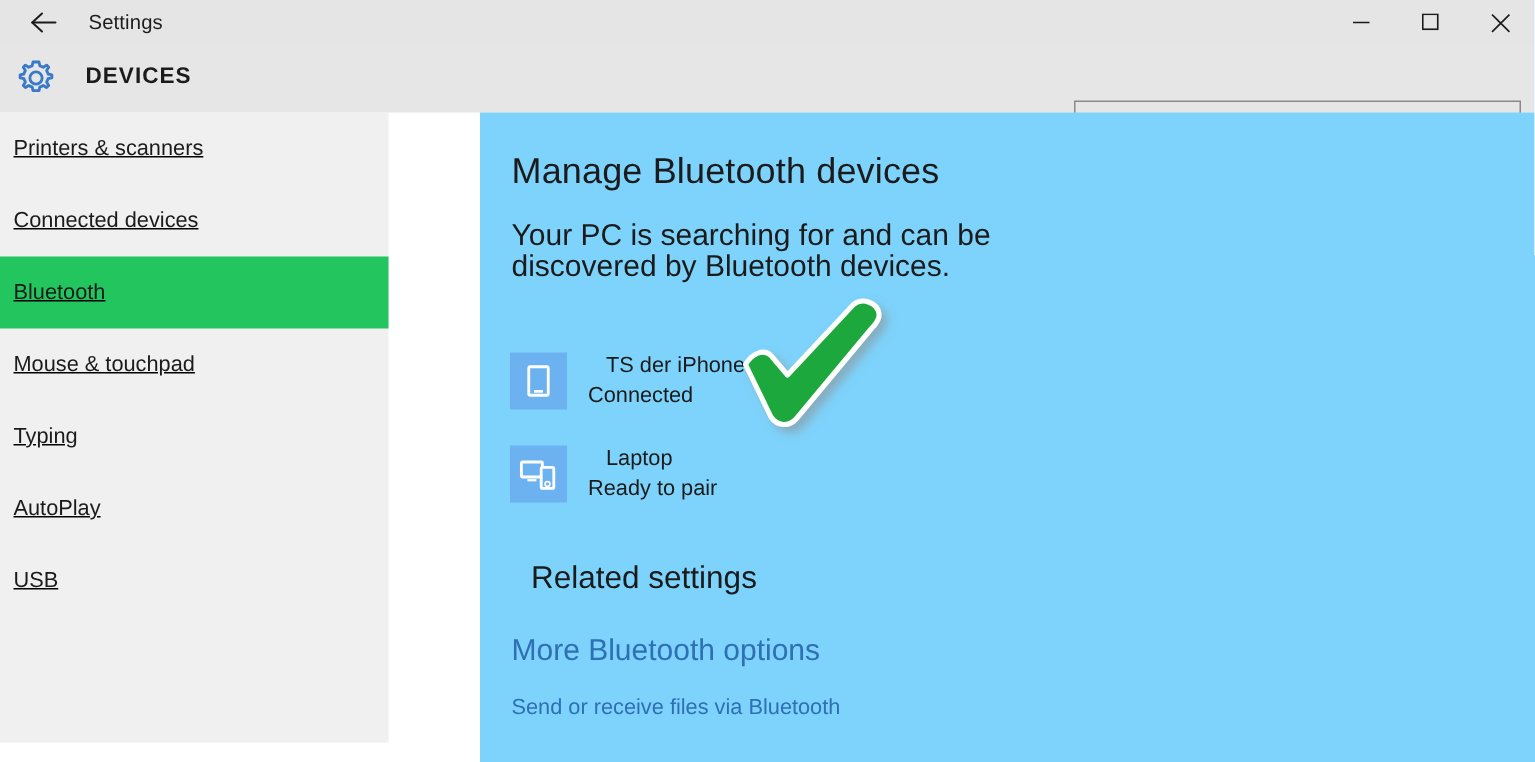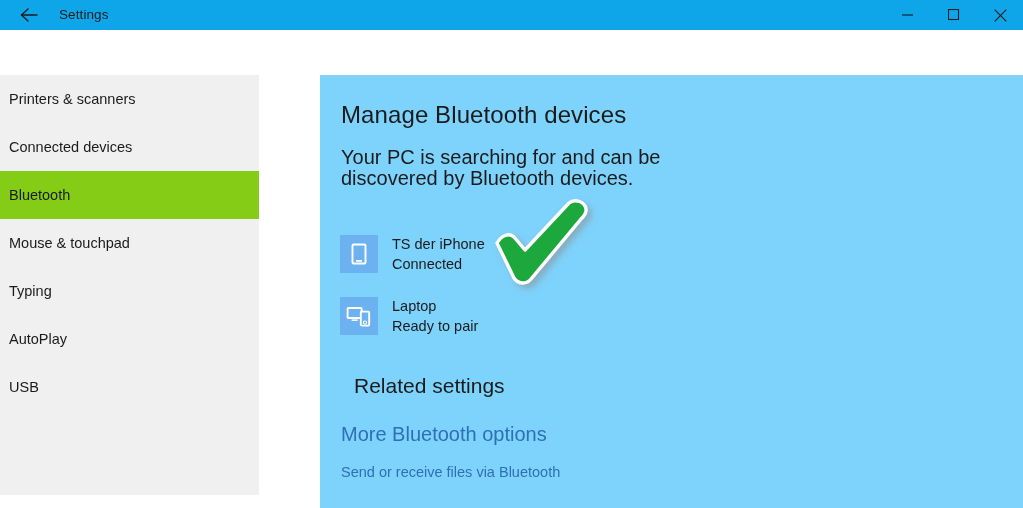--- a/index.html
+++ b/index.html
@@ -8,21 +8,21 @@
     overflow: hidden;
     background: #ffffff;
     font-family: "Liberation Sans", sans-serif;
     -webkit-font-smoothing: antialiased;
   }
   #app { position: relative; width: 1023px; height: 508px; background:#ffffff; }
 
   
   .titlebar {
     position:absolute; left:0; top:0; width:1023px; height:30px;
-    background:#0ea5e9;
+    background:#e5e5e5;
   }
   .back-btn {
     position:absolute; left:8px; top:0; width:42px; height:30px;
     display:flex; align-items:center; justify-content:center;
   }
   .back-btn svg { display:block; }
   .app-title {
     position:absolute; left:59px; top:5px;
     font-size:13.5px; color:#1d1d1d; line-height:20px;
     letter-spacing:0.1px;
@@ -53,26 +53,27 @@
   }
   .searchbox .ph {
     flex:1; padding-left:10px; font-size:14px; color:#5e5e5e; line-height:18px;
   }
   .searchbox .sicon { width:28px; display:flex; align-items:center; justify-content:center; }
 
   
   .sidebar {
     position:absolute; left:0; top:75px; width:259px; height:420px;
     background:#f0f0f0;
+    text-decoration:underline;
   }
   .nav-item {
     position:relative; height:48px; display:flex; align-items:center;
     padding-left:9px; font-size:14.5px; color:#1b1b1b;
   }
-  .nav-item.selected { background:#84cc16; }
+  .nav-item.selected { background:#22c55e; }
 
   
   .content {
     position:absolute; left:320px; top:75px; width:703px; height:433px;
     background:#7dd3fc;
   }
   .h1 {
     position:absolute; left:21px; top:26px;
     font-size:24px; color:#1b1b1b; font-weight:normal; letter-spacing:0.1px;
   }
@@ -83,21 +84,21 @@
 
   .device-list { position:absolute; left:20px; top:148px; width:400px; }
   .device {
     position:relative; height:62px; display:flex; align-items:center;
   }
   .dev-icon {
     width:38px; height:38px; background:#6cb2f0; flex:0 0 38px;
     display:flex; align-items:center; justify-content:center;
   }
   .dev-text { margin-left:14px; }
-  .dev-name { font-size:14.5px; color:#1b1b1b; line-height:20px; }
+  .dev-name { font-size:14.5px; color:#1b1b1b; line-height:20px;margin-left:12px; }
   .dev-status { font-size:14.5px; color:#1b1b1b; line-height:20px; }
 
   .check-overlay {
     position:absolute; left:485px; top:196px; width:120px; height:100px;
     pointer-events:none;
   }
 
   .h2 {
     position:absolute; left:21px; top:299px;
     font-size:21px; color:#1b1b1b; font-weight:normal;margin-left:13px;
@@ -148,20 +149,48 @@
         <span>
           <svg width="13" height="13" viewBox="0 0 13 13">
             <line x1="0.7" y1="0.7" x2="12.3" y2="12.3" stroke="#1b1b1b" stroke-width="1.1"></line>
             <line x1="12.3" y1="0.7" x2="0.7" y2="12.3" stroke="#1b1b1b" stroke-width="1.1"></line>
           </svg>
         </span>
       </div>
     </div>
   </div>
 
+  <div class="headerband">
+
+    <div class="gear">
+      <svg width="30" height="30" viewBox="0 0 30 30">
+        <g fill="none" stroke="#3a78c8" stroke-width="1.9" stroke-linejoin="round">
+          <path d="M15 4.3 l2.0 0 0.55 2.55 a8.9 8.9 0 0 1 2.3 0.96 l2.2-1.4 1.42 1.42 -1.4 2.2
+                   a8.9 8.9 0 0 1 0.96 2.3 l2.55 0.55 0 2.0 -2.55 0.55 a8.9 8.9 0 0 1 -0.96 2.3
+                   l1.4 2.2 -1.42 1.42 -2.2-1.4 a8.9 8.9 0 0 1 -2.3 0.96 l-0.55 2.55 -2.0 0
+                   -2.0 0 -0.55-2.55 a8.9 8.9 0 0 1 -2.3-0.96 l-2.2 1.4 -1.42-1.42 1.4-2.2
+                   a8.9 8.9 0 0 1 -0.96-2.3 l-2.55-0.55 0-2.0 2.55-0.55 a8.9 8.9 0 0 1 0.96-2.3
+                   l-1.4-2.2 1.42-1.42 2.2 1.4 a8.9 8.9 0 0 1 2.3-0.96 l0.55-2.55 z"></path>
+          <circle cx="15" cy="15" r="4.1"></circle>
+        </g>
+      </svg>
+    </div>
+
+    <div class="section-title">DEVICES</div>
+
+    <div class="searchbox">
+      <div class="ph" title="Find a setting">Find a setting</div>
+      <div class="sicon">
+        <svg width="16" height="16" viewBox="0 0 16 16">
+          <circle cx="6.4" cy="6.4" r="4.6" fill="none" stroke="#4a4a4a" stroke-width="1.1"></circle>
+          <line x1="9.8" y1="9.9" x2="14.2" y2="14.4" stroke="#4a4a4a" stroke-width="1.1" stroke-linecap="round"></line>
+        </svg>
+      </div>
+    </div>
+  </div>
 
   <nav class="sidebar">
     <div class="nav-item">
       <span>Printers &amp; scanners</span>
     </div>
     <div class="nav-item">
       <span>Connected devices</span>
     </div>
     <div class="nav-item selected">
       <span>Bluetooth</span>

